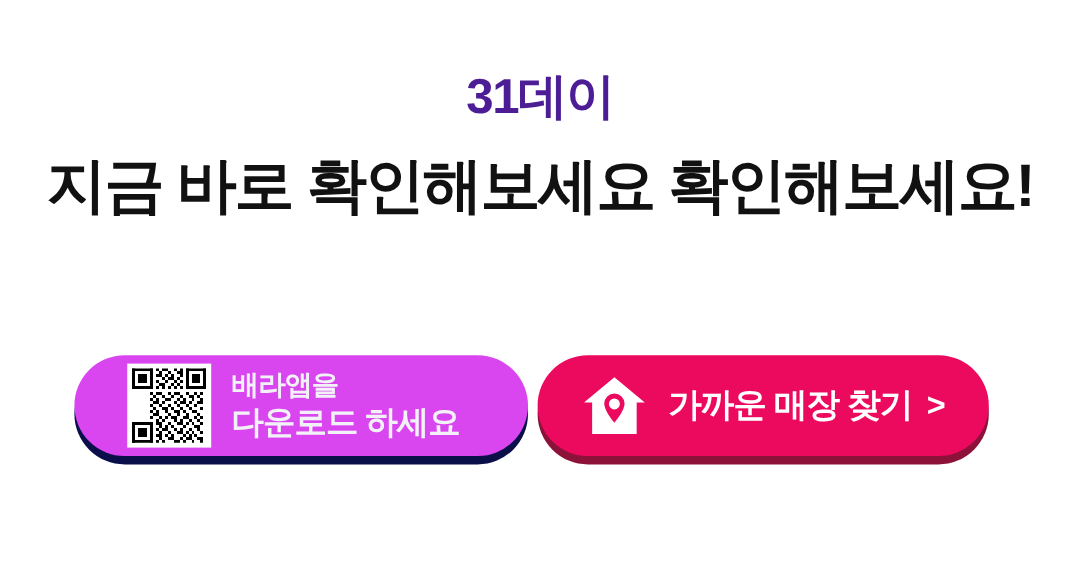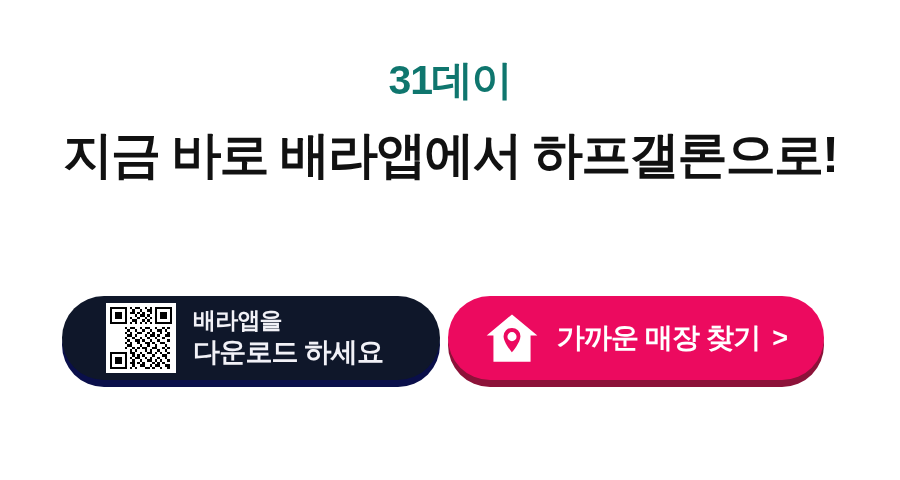--- a/index.html
+++ b/index.html
@@ -23,21 +23,21 @@
   
   .headline-block {
     position: absolute;
     left: 0;
     top: 52px;
     width: 900px;
     text-align: center;
   }
 
   .sub-line {
-    color: #0f766e;
+    color: #4c1d95;
     font-size: 41px;
     font-weight: 700;
     line-height: 1.40;
     letter-spacing: -1.2px;
     white-space: nowrap;
   }
 
   .main-line {
     margin-top: 16px;
     color: #111111;
@@ -66,21 +66,21 @@
     align-items: center;
     box-sizing: border-box;
     cursor: pointer;
     user-select: none;
   }
 
   
   .pill-navy {
     left: 0;
     width: 378px;
-    background: #0f172a;
+    background: #d946ef;
     box-shadow: 0 7px 0 0 #0a0f4a;
     padding-left: 44px;
   }
 
   .qr-wrap {
     width: 70px;
     height: 70px;
     background: #ffffff;
     padding: 4px;
     box-sizing: border-box;
@@ -134,21 +134,21 @@
     line-height: 1;
   }
 </style>
 </head>
 <body>
 
 <div class="banner">
 
   <div class="headline-block">
     <div class="sub-line">31데이</div>
-    <div class="main-line">지금 바로 배라앱에서 하프갤론으로!</div>
+    <div class="main-line">지금 바로 확인해보세요 확인해보세요!</div>
   </div>
 
   <div class="buttons-row">
 
     <div class="pill pill-navy">
 
       <span class="qr-wrap">
         <svg viewBox="0 0 25 25" shape-rendering="crispEdges" aria-hidden="true">
           <rect width="25" height="25" fill="#ffffff"></rect>
           <g fill="#000000">

